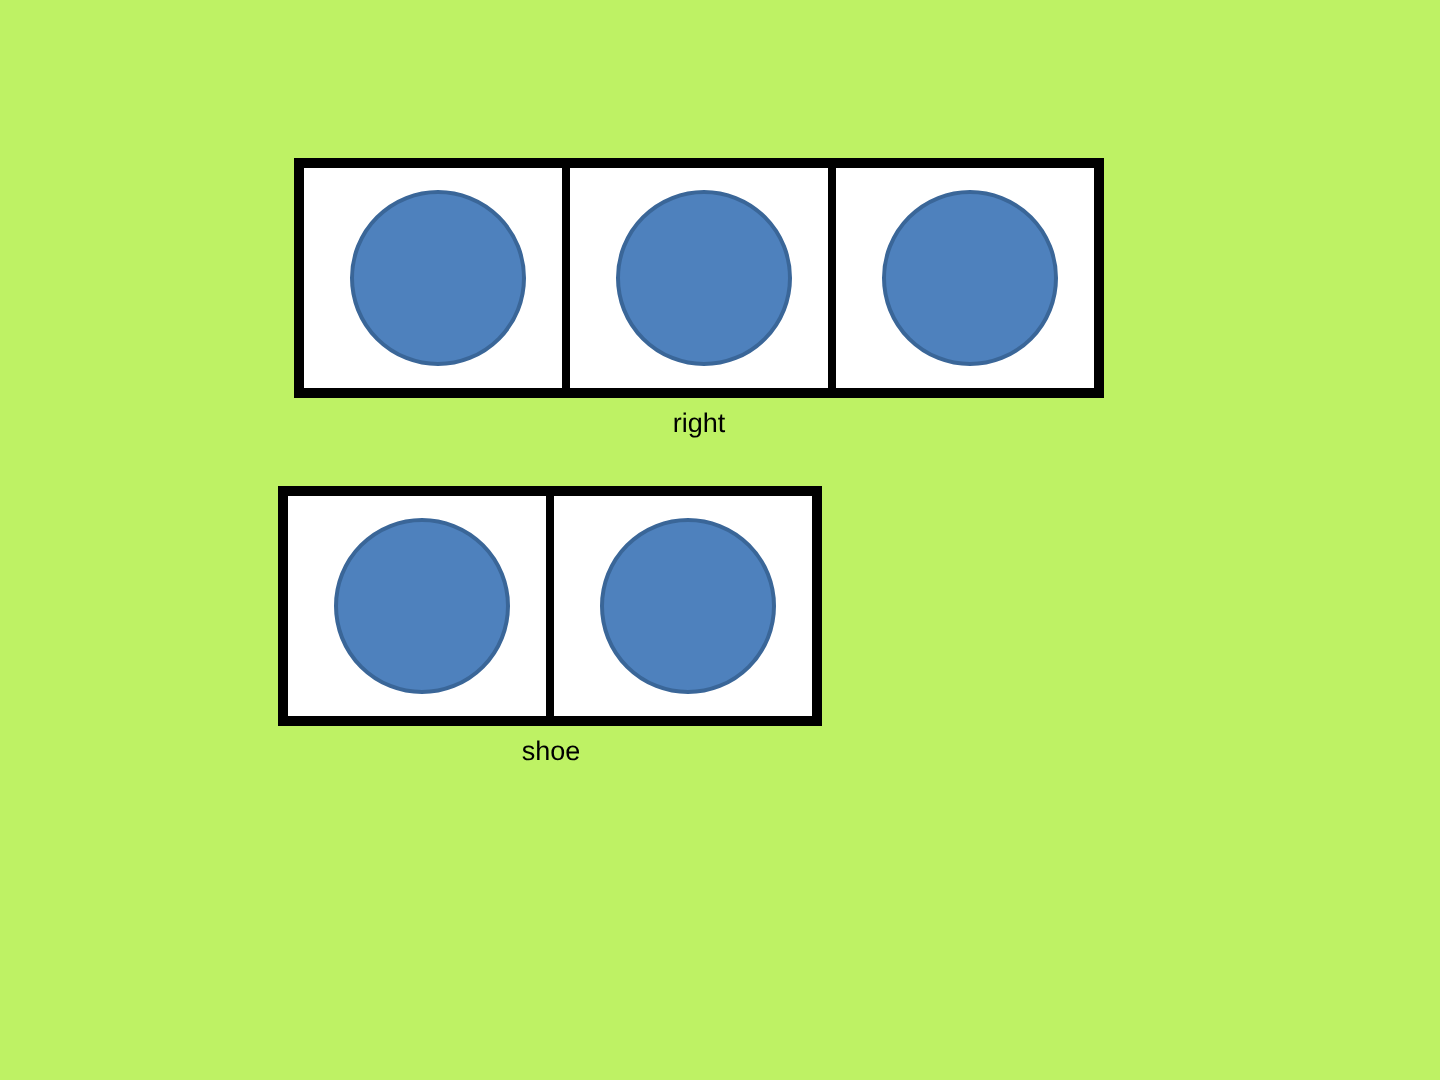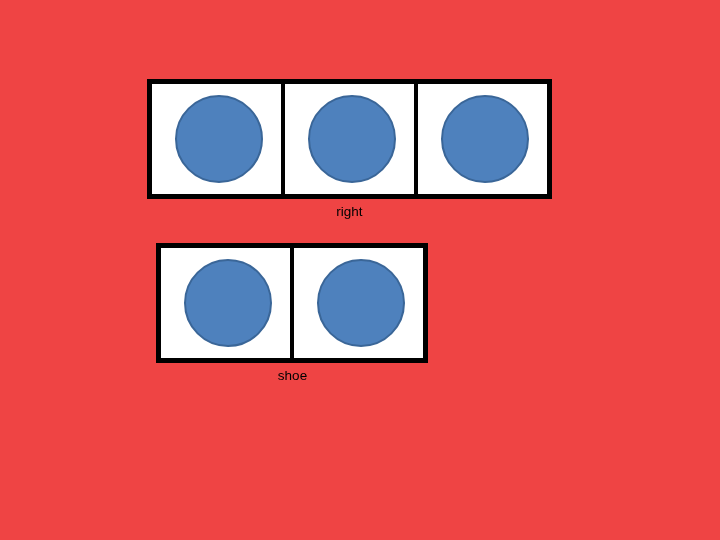--- a/index.html
+++ b/index.html
@@ -74,38 +74,38 @@
   }
 
   
   .row.thin-frame {
     border-width: 5px 3px 5px 5px;
   }
 </style>
 </head>
 <body>
 
-<div id="slide" style="background: #ef4444;">
+<div id="slide" style="background: #bef264;">
 
   <div class="group" style="left:147px; top:79px;">
     <div class="row" style="background: rgb(0, 0, 0); border-color: rgb(0, 0, 0);">
       <div class="cell">
         <div class="circle" style="background: rgb(78, 129, 189); border-color: rgb(58, 102, 152);"></div>
       </div>
       <div class="cell">
         <div class="circle" style="background: rgb(78, 129, 189); border-color: rgb(58, 102, 152);"></div>
       </div>
       <div class="cell">
         <div class="circle" style="background: rgb(78, 129, 189); border-color: rgb(58, 102, 152);"></div>
       </div>
     </div>
     <div class="caption" style="color: rgb(0, 0, 0);">right</div>
   </div>
 
-  <div class="group" style="left:156px; top:243px;">
+  <div class="group" style="left:139px; top:243px;">
     <div class="row" style="background: rgb(0, 0, 0); border-color: rgb(0, 0, 0);">
       <div class="cell">
         <div class="circle" style="background: rgb(78, 129, 189); border-color: rgb(58, 102, 152);"></div>
       </div>
       <div class="cell">
         <div class="circle" style="background: rgb(78, 129, 189); border-color: rgb(58, 102, 152);"></div>
       </div>
     </div>
     <div class="caption" style="width: 273px; color: rgb(0, 0, 0);">shoe</div>
   </div>

